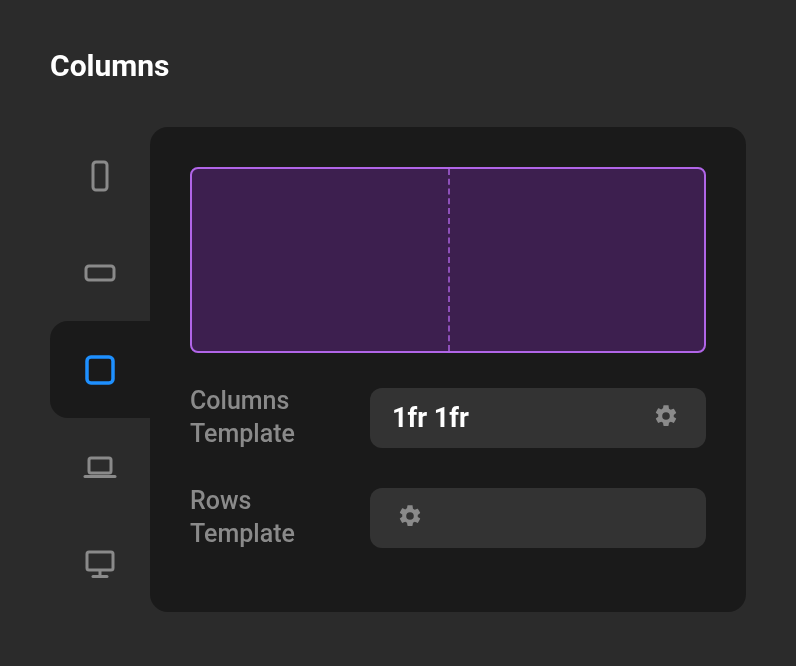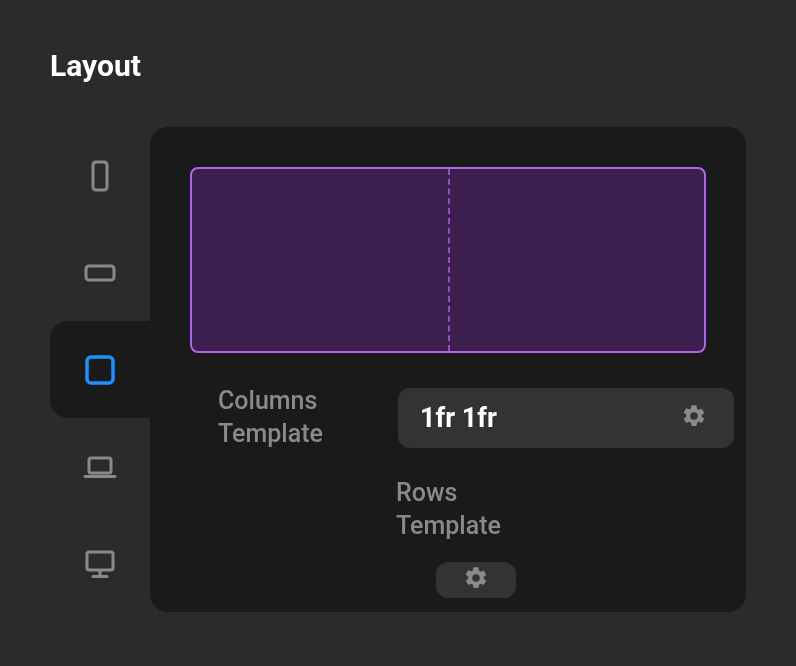--- a/index.html
+++ b/index.html
@@ -83,24 +83,23 @@
     opacity: 0.7;
   }
 
   .row {
     position: absolute;
     left: 40px;
     width: 516px;
     display: flex;
     align-items: center;
     gap: 20px;
-    margin-left: 28px;
   }
   .row.columns { top: 258px; }
-  .row.rows    { top: 350px; flex-direction: column; }
+  .row.rows    { top: 358px; }
 
   .row-label {
     width: 160px;
     font-size: 25px;
     font-weight: 500;
     color: #8a8a8a;
     line-height: 1.3;
   }
 
   .row-input {
@@ -126,21 +125,21 @@
     display: flex;
     align-items: center;
     justify-content: center;
     cursor: pointer;
   }
   .gear-button svg { width: 26px; height: 26px; }
 </style>
 </head>
 <body>
 
-<div class="section-title">Layout</div>
+<div class="section-title">Columns</div>
 
 <div class="device-strip">
 
   <div class="device-item">
     <span class="device-icon">
       <svg viewBox="0 0 36 36" fill="none">
         <rect x="11" y="4" width="14" height="28" rx="3" stroke="#8a8a8a" stroke-width="3"></rect>
       </svg>
     </span>
   </div>

